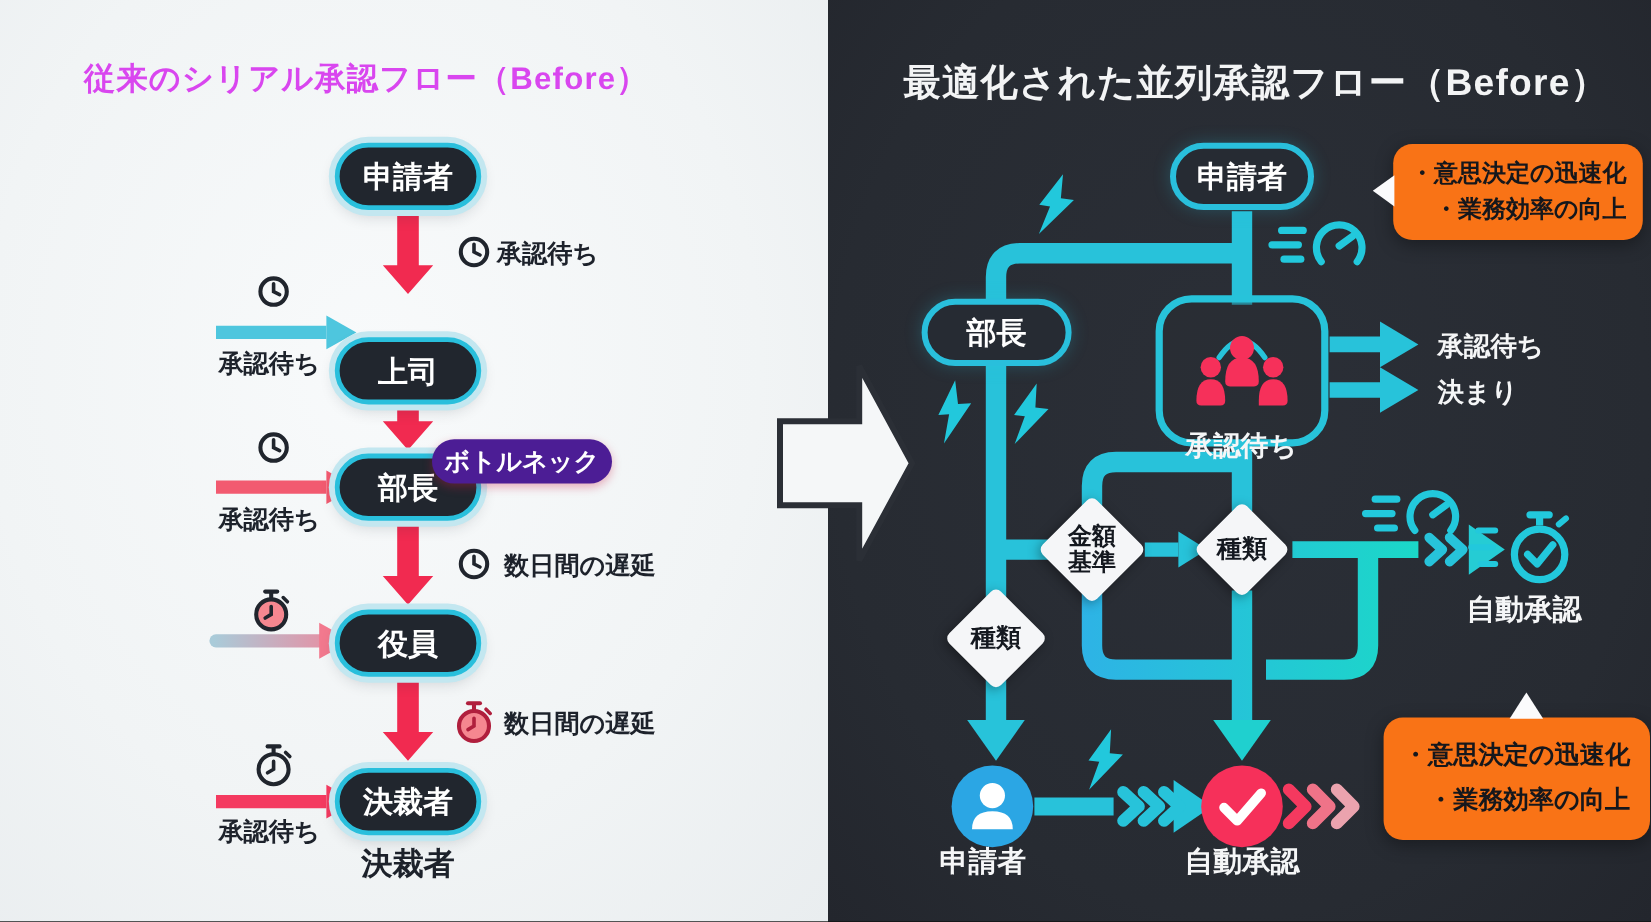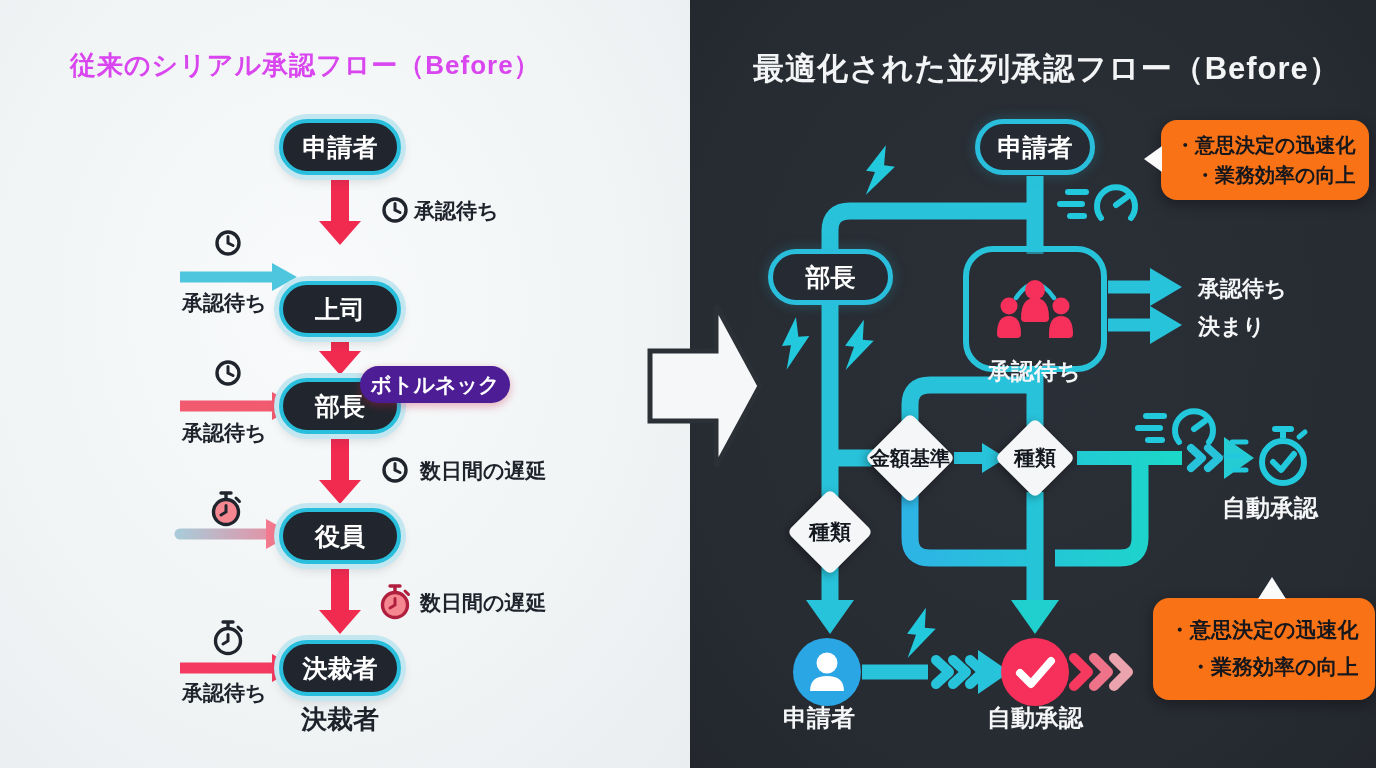--- a/index.html
+++ b/index.html
@@ -39,21 +39,21 @@
     box-sizing:border-box;background:rgba(40,44,51,.4);z-index:3;
   }
   .diamond-wrap{z-index:4;}
   .diamond-shape{
     position:absolute;left:50%;top:50%;background:#f5f6f8;
     transform:translate(-50%,-50%) rotate(45deg);
     box-shadow:0 3px 10px rgba(0,0,0,.35);border-radius:6px;
   }
   .diamond-label{
     position:absolute;left:0;top:0;width:100%;height:100%;
-    display:flex;flex-direction:row;align-items:center;justify-content:center;
+    display:flex;flex-direction:column;align-items:center;justify-content:center;
     color:#14181f;font-weight:bold;line-height:1.1;text-align:center;
   }
   .callout{
     background:#f97316;border-radius:16px;color:#15171c;font-weight:bold;
     padding:10px 14px;z-index:6;box-shadow:0 4px 14px rgba(0,0,0,.35);text-align:right;
   }
   .callout .row{font-size:20px;line-height:1.5;white-space:nowrap;}
   .callout .indent{padding-left:20px;}
   .pointer-left{
     position:absolute;left:-17px;top:26px;width:0;height:0;

